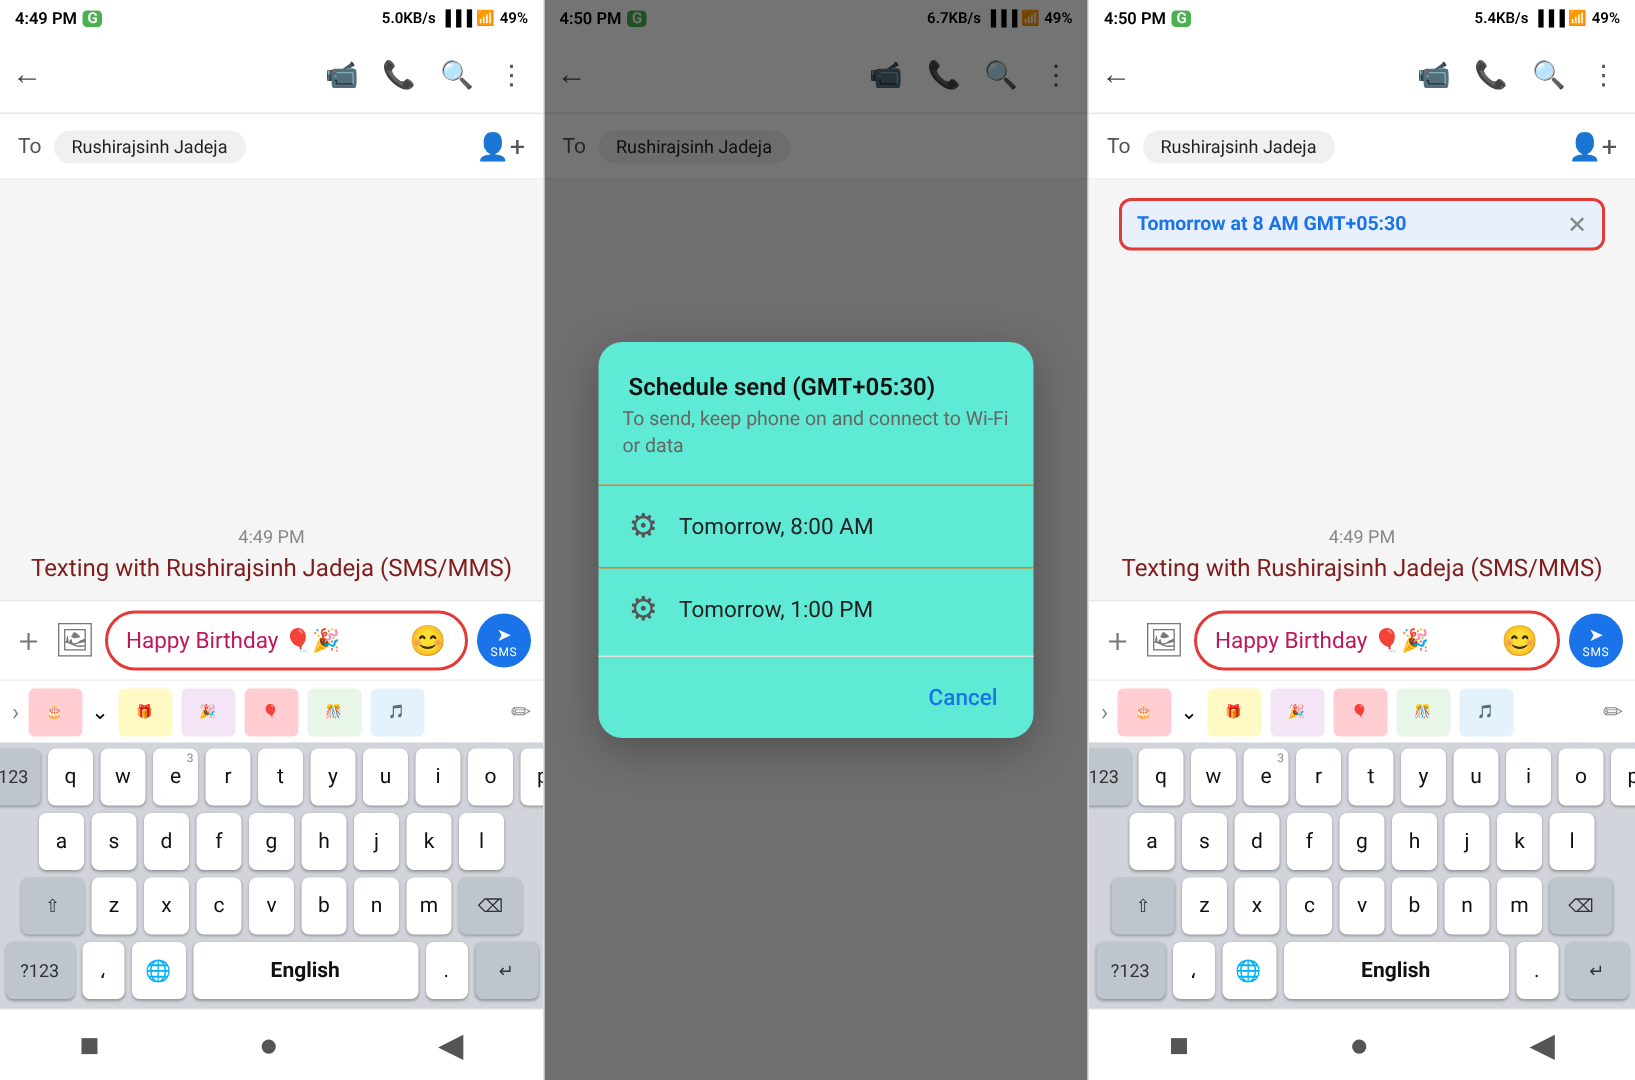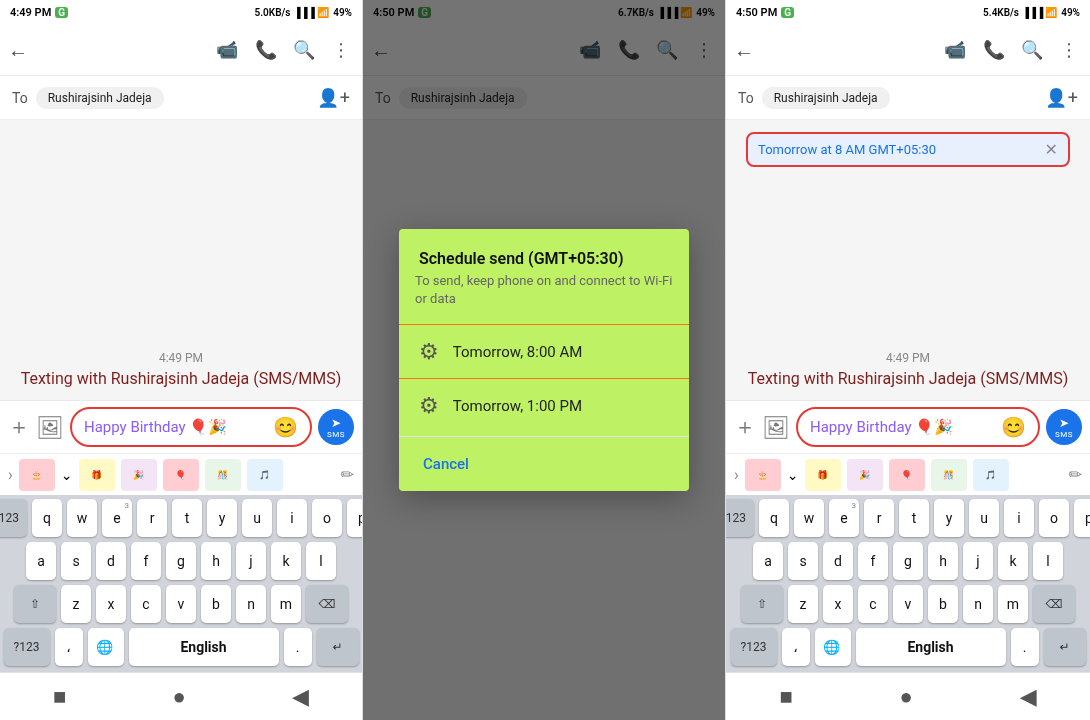--- a/index.html
+++ b/index.html
@@ -112,21 +112,21 @@
     .msg-input-wrap {
       flex: 1;
       border: 2px solid #e53935;
       border-radius: 22px;
       padding: 6px 12px;
       display: flex;
       align-items: center;
       gap: 6px;
       background: #fff;
     }
-    .msg-input-text { flex: 1; font-size: 15px; color: #8b5cf6; }
+    .msg-input-text { flex: 1; font-size: 15px; color: #be185d; }
     .emoji-icon { font-size: 20px; cursor: pointer; }
     .send-btn {
       background: #1a73e8;
       border-radius: 50%;
       width: 36px;
       height: 36px;
       display: flex;
       align-items: center;
       justify-content: center;
       cursor: pointer;
@@ -238,22 +238,22 @@
       top: 0; left: 0; right: 0; bottom: 0;
       background: rgba(0,0,0,0.35);
       z-index: 5;
       display: flex;
       align-items: center;
       justify-content: center;
     }
 
     
     .schedule-dialog {
-      background: #bef264;
-      border-radius: 4px;
+      background: #5eead4;
+      border-radius: 16px;
       width: 290px;
       padding: 20px 0 0;
       box-shadow: 0 8px 32px rgba(0,0,0,0.3);
       z-index: 10;
       position: relative;
     }
     .dialog-title {
       font-size: 16px;
       font-weight: 600;
       color: #111;
@@ -274,20 +274,21 @@
       padding: 14px 20px;
       cursor: pointer;
       border-top: 1px solid #f97316;
     }
     .dialog-option:first-of-type { border-top: none; }
     .dialog-option .opt-icon { font-size: 22px; color: #555; }
     .dialog-option .opt-text { font-size: 15px; color: #222; }
     .dialog-divider { height: 1px; background: #e0e0e0; margin: 4px 0; }
     .dialog-cancel-row {
       display: flex;
+      justify-content: flex-end;
       padding: 8px 16px 12px;
     }
     .dialog-cancel-btn {
       color: #1a73e8;
       font-size: 15px;
       font-weight: 500;
       cursor: pointer;
       padding: 6px 8px;
       border-radius: 4px;
     }
@@ -311,21 +312,21 @@
       right: 20px;
       background: #e8f0fe;
       border: 2px solid #e53935;
       border-radius: 8px;
       padding: 6px 10px;
       display: flex;
       align-items: center;
       justify-content: space-between;
       z-index: 2;
     }
-    .badge-text { font-size: 13px; color: #1a73e8; font-weight: 400; }
+    .badge-text { font-size: 13px; color: #1a73e8; font-weight: 700; }
     .badge-close { font-size: 16px; color: #888; cursor: pointer; }
 
     
     .msg-input-wrap-right {
       flex: 1;
       border: 2px solid #e53935;
       border-radius: 22px;
       padding: 6px 12px;
       display: flex;
       align-items: center;

